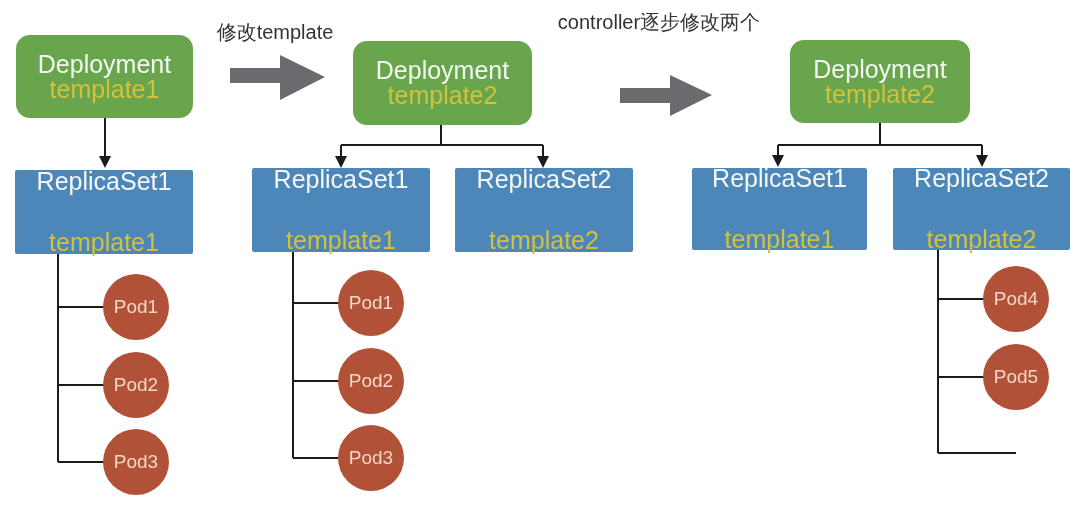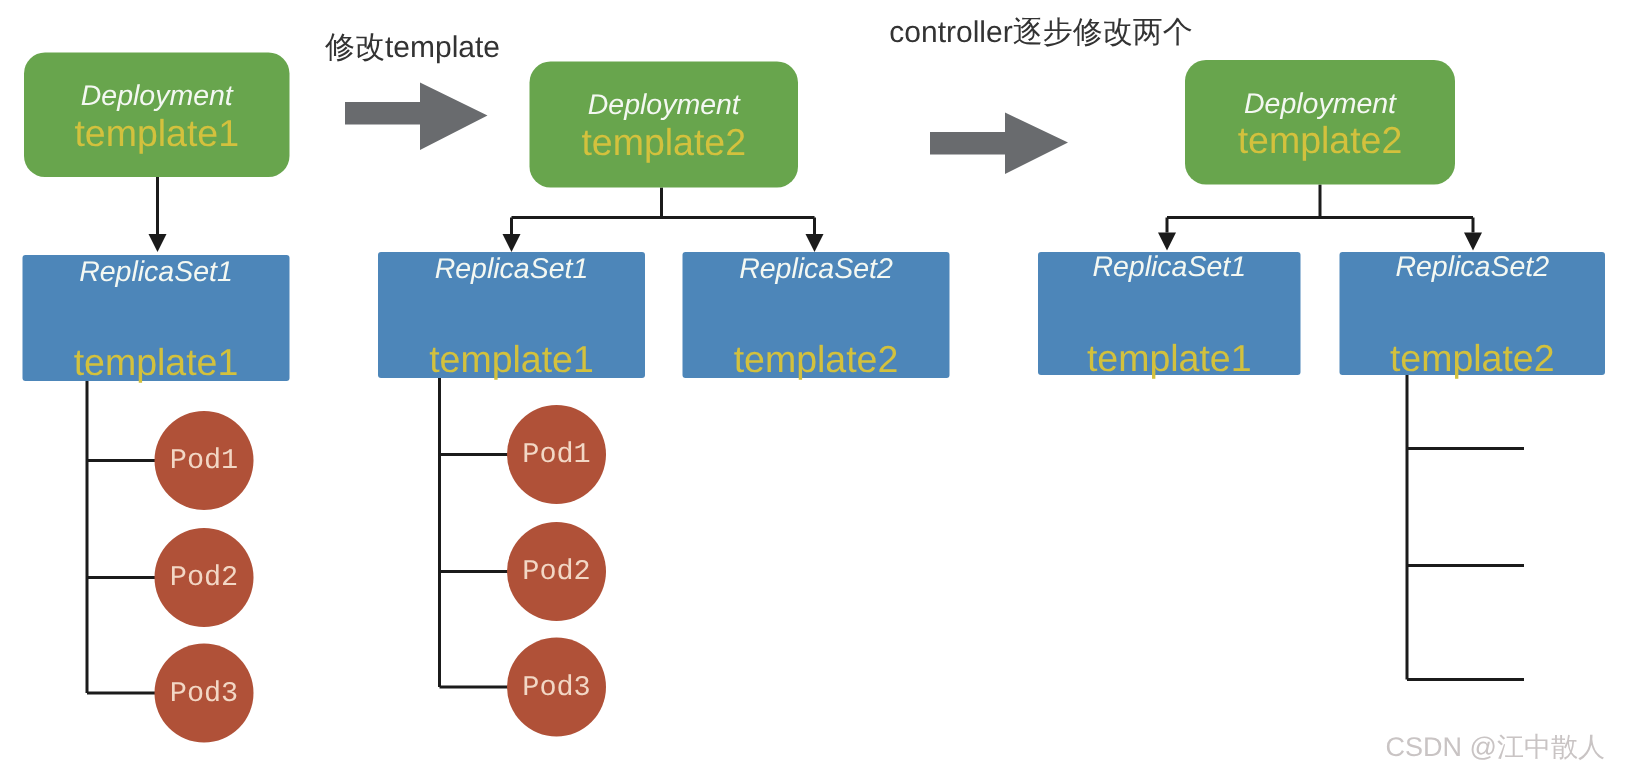--- a/index.html
+++ b/index.html
@@ -7,22 +7,22 @@
     position:relative;width:1085px;height:513px;background:#ffffff;overflow:hidden;
     font-family:"Liberation Sans","DejaVu Sans",sans-serif;
   }
   #wires{position:absolute;left:0;top:0;z-index:1;}
   .line{stroke:var(--line,#1b1b1b);stroke-width:2;fill:none;}
   .head{fill:var(--line,#1b1b1b);stroke:none;}
   .block-arrow{fill:var(--arrow,#696b6e);stroke:none;}
   .node{position:absolute;z-index:2;display:flex;flex-direction:column;align-items:center;justify-content:center;box-sizing:border-box;}
   .dep{background:var(--green,#68a54d);border-radius:14px;}
   .rs{background:var(--blue,#4d86b9);border-radius:2px;gap:36px;}
-  .pod{background:var(--pod,#b05138);border-radius:50%;width:66px;height:66px;font-family:Liberation Mono, monospace;}
-  .t{color:#f4f8f2;font-size:19px;line-height:25px;font-style:italic;}
+  .pod{background:var(--pod,#b05138);border-radius:50%;width:66px;height:66px;}
+  .t{color:#f4f8f2;font-size:25px;line-height:25px;}
   .s{color:var(--yellow,#d3c13d);font-size:25px;line-height:25px;}
   .podlabel{color:#f2d7c5;font-size:19px;}
   .caption{position:absolute;z-index:2;color:var(--label,#333333);font-size:20px;line-height:27px;text-align:center;white-space:nowrap;}
   .watermark{position:absolute;z-index:3;color:var(--watermark,#c9c4c4);font-size:18px;text-align:right;}
 </style>
 </head>
 <body>
 
 <div id="stage">
 
@@ -71,21 +71,21 @@
 
     <g>
       <path class="line" d="M938 249 V453"></path>
       <path class="line" d="M938 299 H1016"></path>
       <path class="line" d="M938 377 H1016"></path>
       <path class="line" d="M938 453 H1016"></path>
     </g>
   </svg>
 
   <div class="caption" style="left:213px;top:19px;width:124px;">修改template</div>
-  <div class="caption" style="left:569px;top:9px;width:250px;">
+  <div class="caption" style="left:534px;top:9px;width:250px;">
     <div>controller逐步修改两个</div>
   </div>
 
   <div class="node dep" style="left:16px;top:35px;width:177px;height:83px;">
     <div class="t">Deployment</div>
     <div class="s">template1</div>
   </div>
   <div class="node rs" style="left:15px;top:170px;width:178px;height:84px;">
     <div class="t">ReplicaSet1</div>
     <div class="s">template1</div>
@@ -127,16 +127,21 @@
     <div class="s">template2</div>
   </div>
   <div class="node rs" style="left:692px;top:168px;width:175px;height:82px;">
     <div class="t">ReplicaSet1</div>
     <div class="s">template1</div>
   </div>
   <div class="node rs" style="left:893px;top:168px;width:177px;height:82px;">
     <div class="t">ReplicaSet2</div>
     <div class="s">template2</div>
   </div>
+  <div class="node pod" style="left:983px;top:266px;">
+    <div class="podlabel">Pod4</div>
+  </div>
+  <div class="node pod" style="left:983px;top:344px;">
+    <div class="podlabel">Pod5</div>
+  </div>
 
-  <div class="watermark" style="left:880px;top:486px;width:190px;">CSDN @江中散人</div>
 
 </div>
 
 </body></html>

